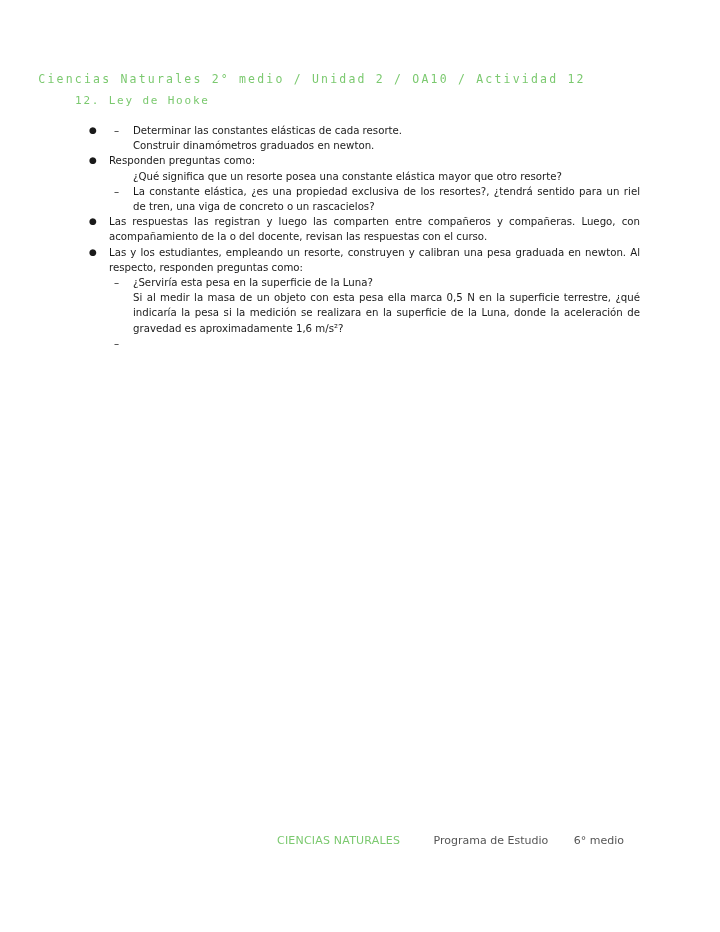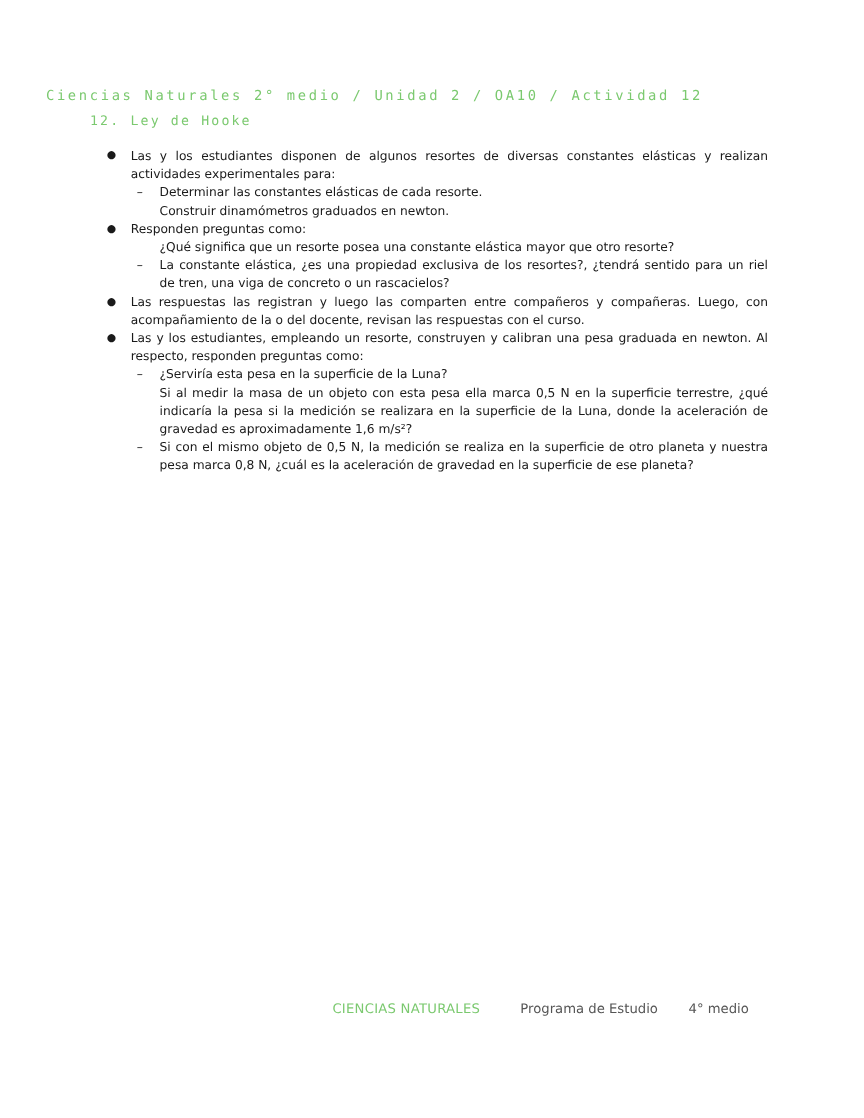--- a/index.html
+++ b/index.html
@@ -20,21 +20,20 @@
 </head>
 <body>
 
 <div class="header-path">Ciencias Naturales 2° medio / Unidad 2 / OA10 / Actividad 12</div>
 <div class="section-title">12. Ley de Hooke</div>
 
 <div class="content">
   <ul class="bullets">
     <li>
       <span class="bullet">●</span>
-      <span>Las y los estudiantes disponen de algunos resortes de diversas constantes elásticas y realizan actividades experimentales para:</span>
       <ul class="dashes">
         <li><span class="dash">–</span><span>Determinar las constantes elásticas de cada resorte.</span></li>
         <li><span>Construir dinamómetros graduados en newton.</span></li>
       </ul>
     </li>
     <li>
       <span class="bullet">●</span>
       <span>Responden preguntas como:</span>
       <ul class="dashes">
         <li><span>¿Qué significa que un resorte posea una constante elástica mayor que otro resorte?</span></li>
@@ -45,23 +44,23 @@
     <li>
       <span class="bullet">●</span>
       <span>Las respuestas las registran y luego las comparten entre compañeros y compañeras. Luego, con acompañamiento de la o del docente, revisan las respuestas con el curso.</span>
     </li>
     <li>
       <span class="bullet">●</span>
       <span>Las y los estudiantes, empleando un resorte, construyen y calibran una pesa graduada en newton. Al respecto, responden preguntas como:</span>
       <ul class="dashes">
         <li><span class="dash">–</span><span>¿Serviría esta pesa en la superficie de la Luna?</span></li>
         <li><span>Si al medir la masa de un objeto con esta pesa ella marca 0,5 N en la superficie terrestre, ¿qué indicaría la pesa si la medición se realizara en la superficie de la Luna, donde la aceleración de gravedad es aproximadamente 1,6 m/s²?</span></li>
-        <li><span class="dash">–</span><span>Si con el mismo objeto de 0,5 N, la medición se realiza en la superficie de otro planeta y nuestra pesa marca 0,8 N, ¿cuál es la aceleración de gravedad en la superficie de ese planeta?</span></li>
+        <li><span class="dash">–</span></li>
       </ul>
     </li>
   </ul>
 </div>
 
 <div class="footer">
   <span class="subject">CIENCIAS NATURALES</span>
   <span class="program">Programa de Estudio</span>
-  <span class="grade">4° medio</span>
+  <span class="grade">6° medio</span>
 </div>
 
 </body></html>

